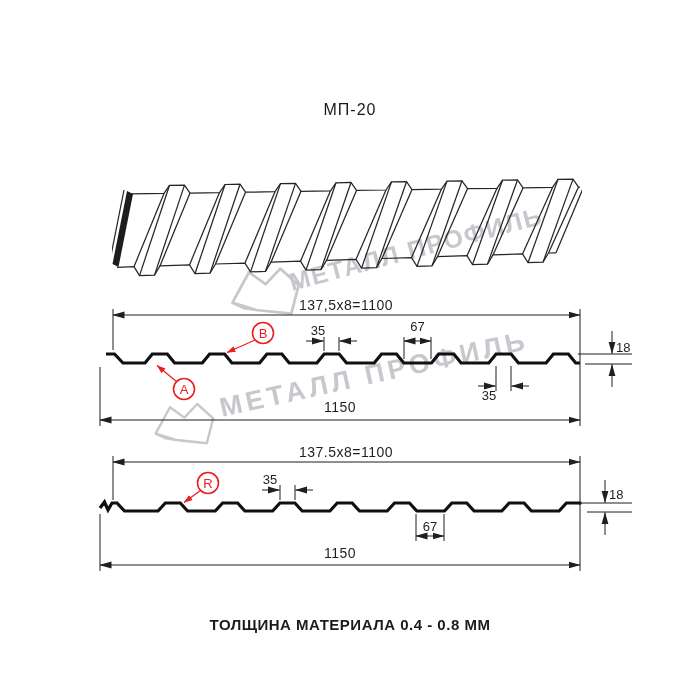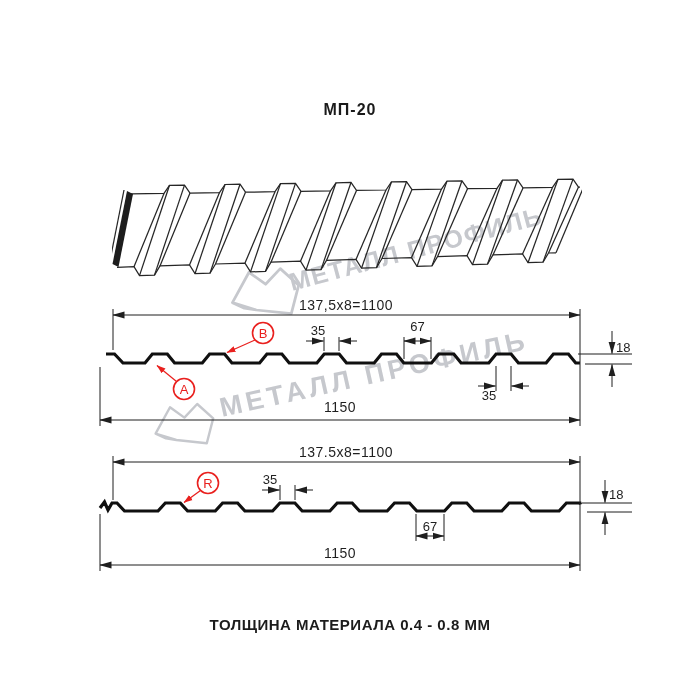--- a/index.html
+++ b/index.html
@@ -4,21 +4,21 @@
 <style>
   :root{
     --red:#e9201e; --line:#1f1f1f; --pstroke:#101010; --wm:#c6c8cd; --bg:#ffffff;
   }
   html,body{margin:0;padding:0;background:#eee;}
   .page{position:relative;width:700px;height:700px;background:var(--bg);overflow:hidden;
         font-family:"Liberation Sans",sans-serif;}
   .title{position:absolute;top:60px;left:0;width:100%;text-align:center;
          font-size:37px;font-weight:800;letter-spacing:1.5px;color:#141414;}
   .subtitle{position:absolute;top:101px;left:0;width:100%;text-align:center;
-            font-size:16px;font-weight:700;letter-spacing:1px;color:#1a1a1a;}
+            font-size:16px;font-weight:400;letter-spacing:1px;color:#1a1a1a;}
   .footer{position:absolute;top:616px;left:0;width:100%;text-align:center;
           font-size:15px;font-weight:700;letter-spacing:.5px;color:#1c1c1c;}
   svg{position:absolute;top:0;left:0;}
   .dim{stroke:var(--line);stroke-width:1;fill:none;}
   .profile{stroke:var(--pstroke);stroke-width:3.2;fill:none;}
   .dimT{font-family:"Liberation Sans",sans-serif;font-size:14px;letter-spacing:.5px;fill:var(--line);}
   .dimS{font-family:"Liberation Sans",sans-serif;font-size:13px;fill:var(--line);}
   .lblC{stroke:var(--red);stroke-width:1.6;fill:none;}
   .lblT{font-family:"Liberation Sans",sans-serif;font-size:13px;fill:var(--red);}
   .leader{stroke:var(--red);stroke-width:1.2;fill:none;}

